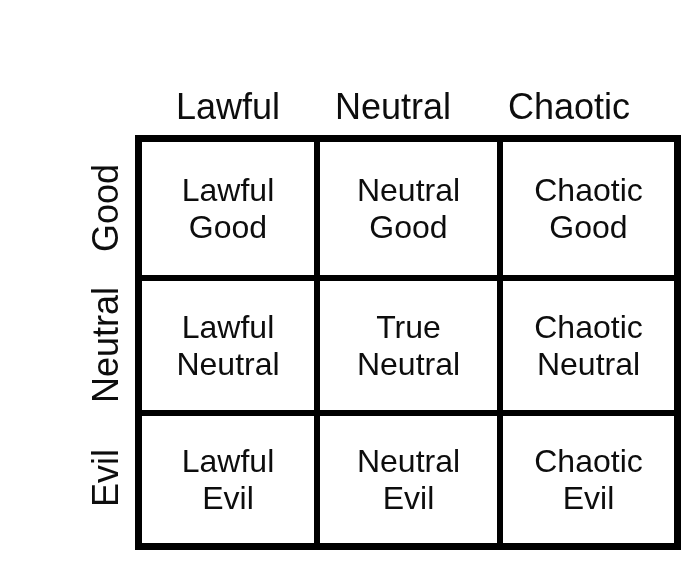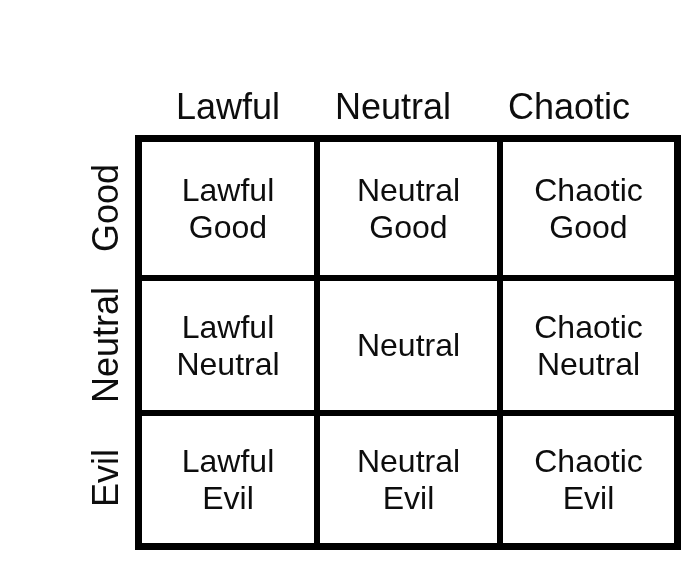--- a/index.html
+++ b/index.html
@@ -102,20 +102,21 @@
     <div class="cell">
       <span>Chaotic</span>
       <span>Good</span>
     </div>
 
     <div class="cell">
       <span>Lawful</span>
       <span>Neutral</span>
     </div>
     <div class="cell">
+      <span>True</span>
       <span>Neutral</span>
     </div>
     <div class="cell">
       <span>Chaotic</span>
       <span>Neutral</span>
     </div>
 
     <div class="cell">
       <span>Lawful</span>
       <span>Evil</span>

